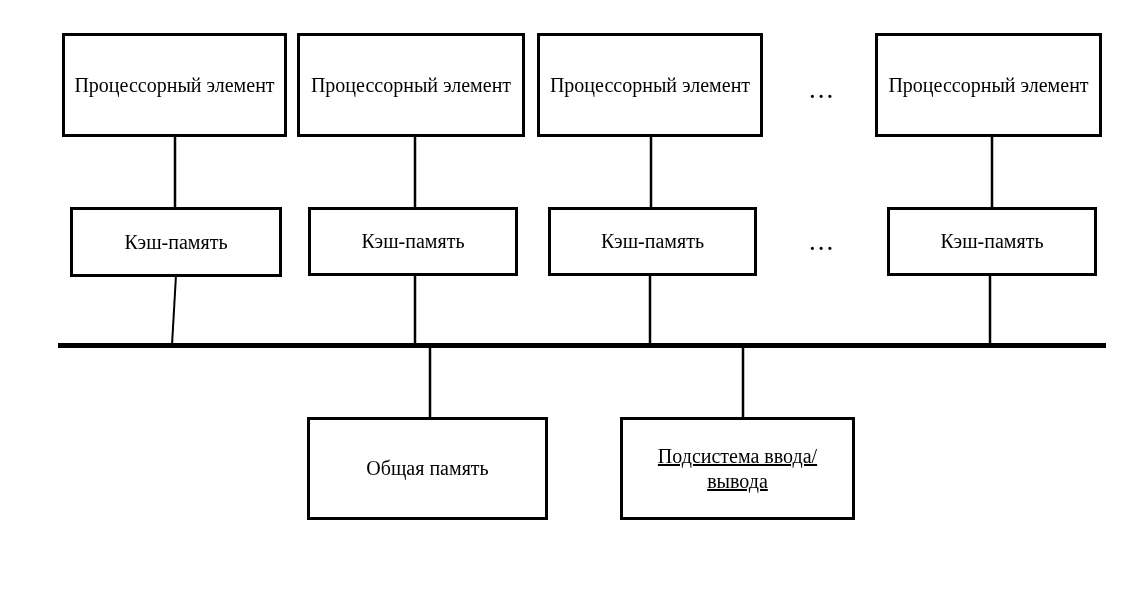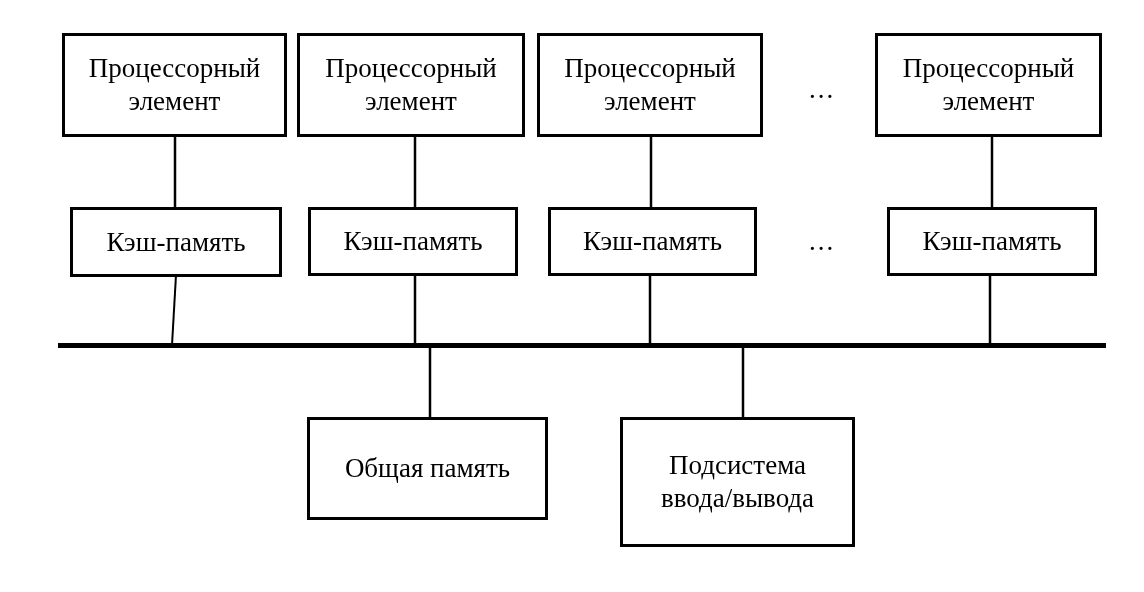--- a/index.html
+++ b/index.html
@@ -25,21 +25,21 @@
   }
   .box {
     position: absolute;
     box-sizing: border-box;
     border: 3px solid #000000;
     background: #ffffff;
     display: flex;
     align-items: center;
     justify-content: center;
     text-align: center;
-    font-size: 27px;
+    font-size: 20px;
     line-height: 1.22;
     padding: 2px 8px;
   }
   .ellipsis {
     position: absolute;
     font-size: 27px;
     letter-spacing: 2px;
     line-height: 1;
   }
   .bus-label {
@@ -55,21 +55,21 @@
   #pe-2 { left: 297px; top: 33px; width: 228px; height: 104px; }
   #pe-3 { left: 537px; top: 33px; width: 226px; height: 104px; }
   #pe-4 { left: 875px; top: 33px; width: 227px; height: 104px; }
   
   #cache-1 { left: 70px;  top: 207px; width: 212px; height: 70px; }
   #cache-2 { left: 308px; top: 207px; width: 210px; height: 69px; }
   #cache-3 { left: 548px; top: 207px; width: 209px; height: 69px; }
   #cache-4 { left: 887px; top: 207px; width: 210px; height: 69px; }
   
   #shared-memory { left: 307px; top: 417px; width: 241px; height: 103px; }
-  #io-subsystem  { left: 620px; top: 417px; width: 235px; height: 130px; }
+  #io-subsystem  { left: 620px; top: 417px; width: 235px; height: 103px; text-decoration: underline; }
   #dots-pe    { left: 809px; top: 76px;  }
   #dots-cache { left: 809px; top: 228px; }
 </style>
 </head>
 <body>
 
 <div id="canvas">
 
   <svg id="connector-layer" viewBox="0 0 1144 592" xmlns="http://www.w3.org/2000/svg">
 

